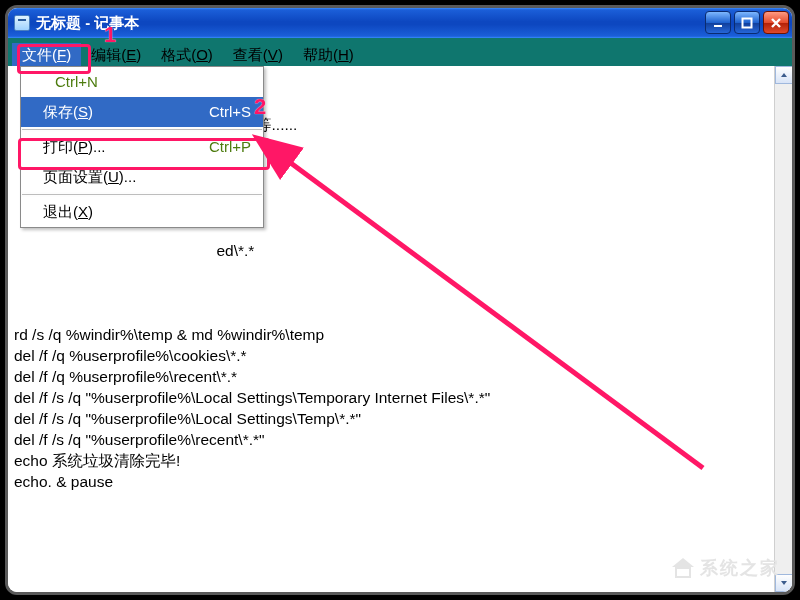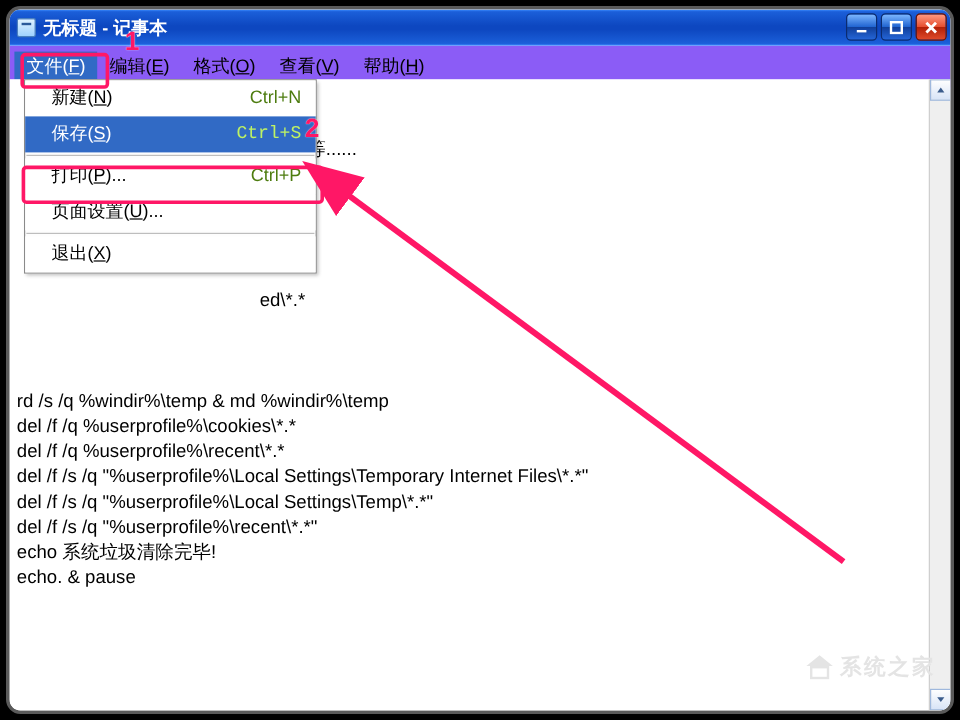--- a/index.html
+++ b/index.html
@@ -63,21 +63,21 @@
     border:1px solid #0b2b6f;
   }
   .wbtn.close {
     background: linear-gradient(to bottom,#ff9a82,#e54d2e 50%,#b11f06 51%,#df4a2b);
     border:1px solid #6e1200;
   }
   .wbtn svg { width:12px; height:12px; }
   
   .menubar {
     height: 36px;
-    background: #8b5cf6;
+    background: #0f766e;
     border-bottom: 1px solid #a9c6ef;
     display: flex;
     align-items: center;
     padding-left: 4px;
     font-size: 15px;
     color: #000;
   }
   .menu-item {
     padding: 3px 10px;
     position: relative;
@@ -109,21 +109,21 @@
     background:#fff;
   }
   .dd-item .label { flex: 1; }
   .dd-item .shortcut { color:#4d7c0f; padding-left: 12px; }
   .dd-item .ul { text-decoration: underline; }
   .dd-item.sel {
     background: #316ac5;
     color: #fff;
     justify-content: space-between;
   }
-  .dd-item.sel .shortcut { color:#bef264;font-family:Liberation Mono, monospace; }
+  .dd-item.sel .shortcut { color:#ffffff; }
   .dd-sep {
     height: 0;
     border-top: 1px solid #bdbdbd;
     margin: 2px 1px;
   }
   
   .highlight-box {
     position: absolute;
     border: 3px solid #ff1766;
     border-radius: 4px;
@@ -180,21 +180,21 @@
     background: linear-gradient(#fefefe,#d8e4f7);
     border: 1px solid #9fb8dd;
     display:flex; align-items:center; justify-content:center;
   }
   .sbtn.top { top: 0; }
   .sbtn.bot { bottom: 0; }
   .sbtn svg{ width:8px;height:8px; }
   
   .watermark {
     position: absolute;
-    right: 12px; bottom: 24px;
+    right: 12px; bottom: 12px;
     color: #e4e4e4;
     font-size: 18px;
     letter-spacing: 2px;
     z-index: 5;
     display:flex; align-items:center; gap:6px;
     font-weight:bold;
   }
   .watermark .house{
     width:22px;height:20px;position:relative;
   }
@@ -285,21 +285,20 @@
       </div>
     </div>
     <div class="watermark">
       <span class="house"></span>
       <span>系统之家</span>
     </div>
   </div>
 
   <div class="dropdown">
     <div class="dd-item">
-      <span class="label"><span>新建(</span><span class="ul">N</span><span>)</span></span>
       <span class="shortcut">Ctrl+N</span>
     </div>
     <div class="dd-item sel">
       <span class="label"><span>保存(</span><span class="ul">S</span><span>)</span></span>
       <span class="shortcut">Ctrl+S</span>
     </div>
     <div class="dd-sep"></div>
     <div class="dd-item">
       <span class="label"><span>打印(</span><span class="ul">P</span><span>)...</span></span>
       <span class="shortcut">Ctrl+P</span>

